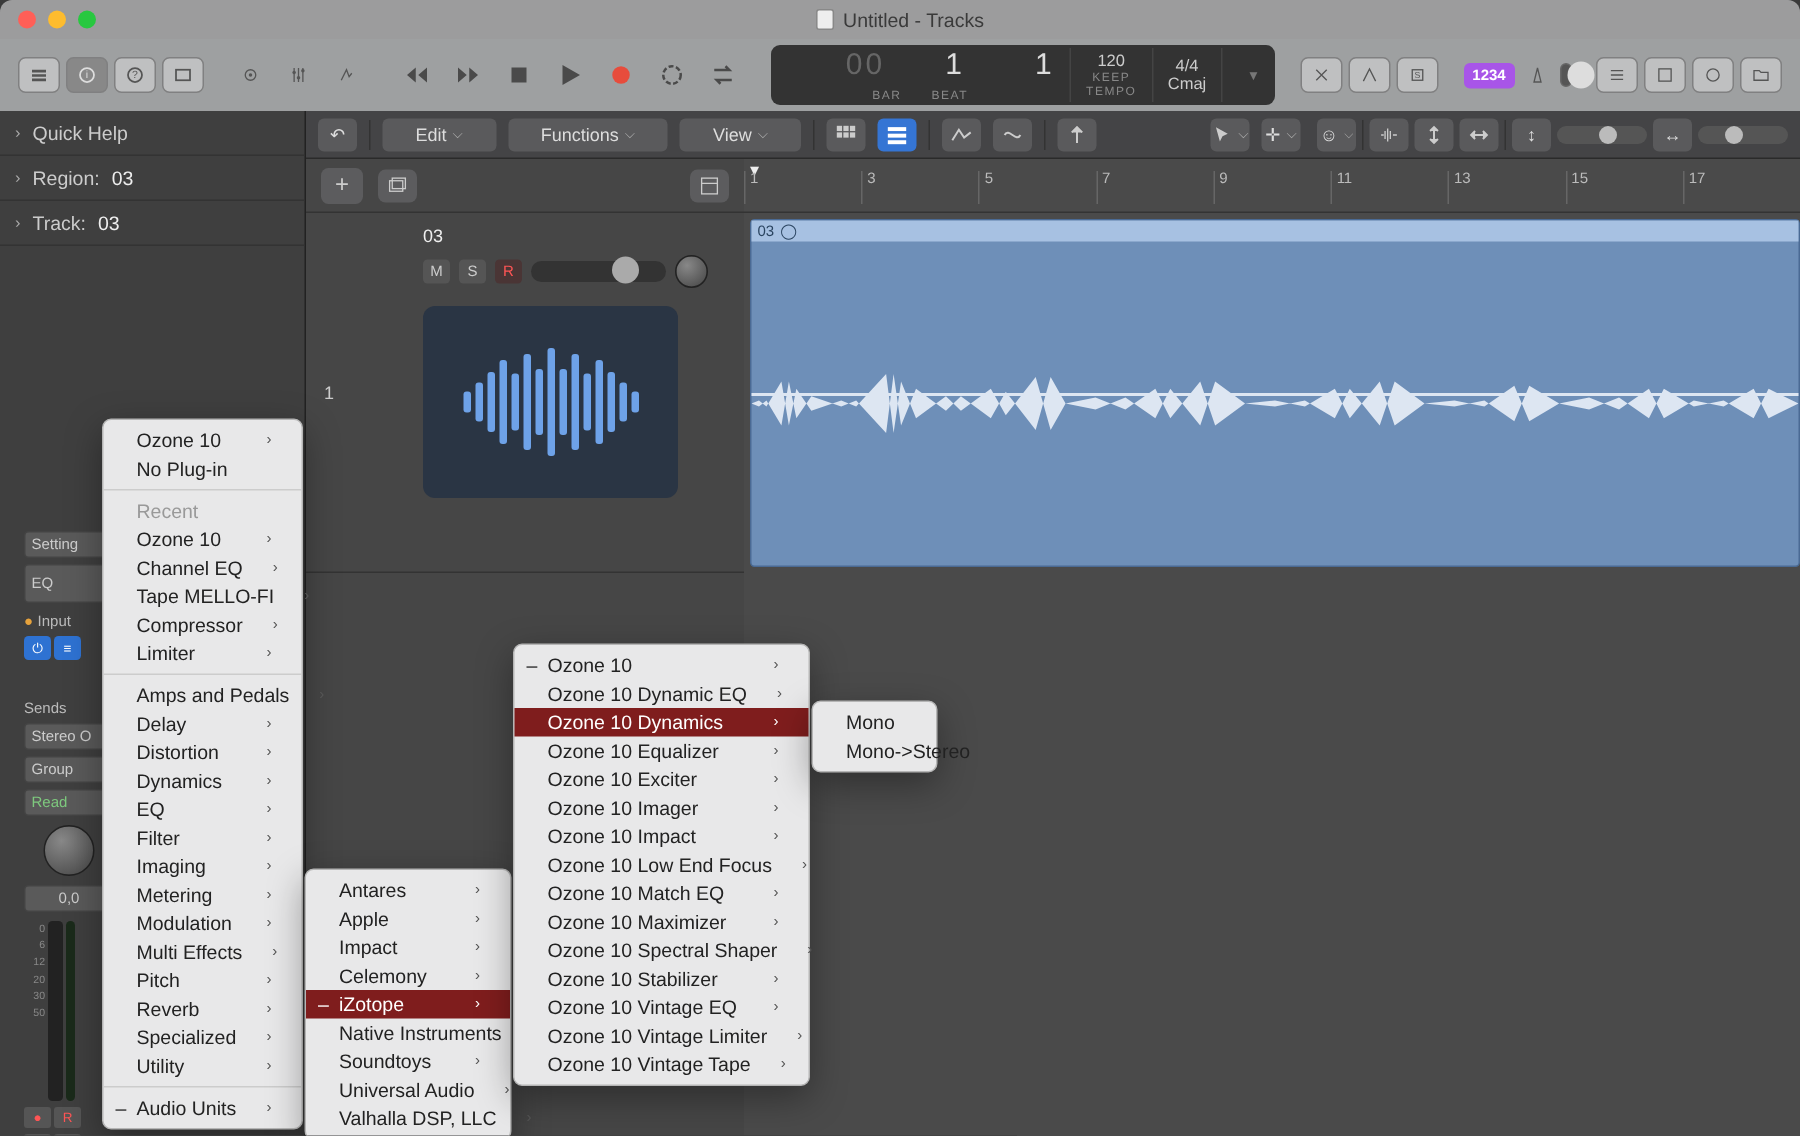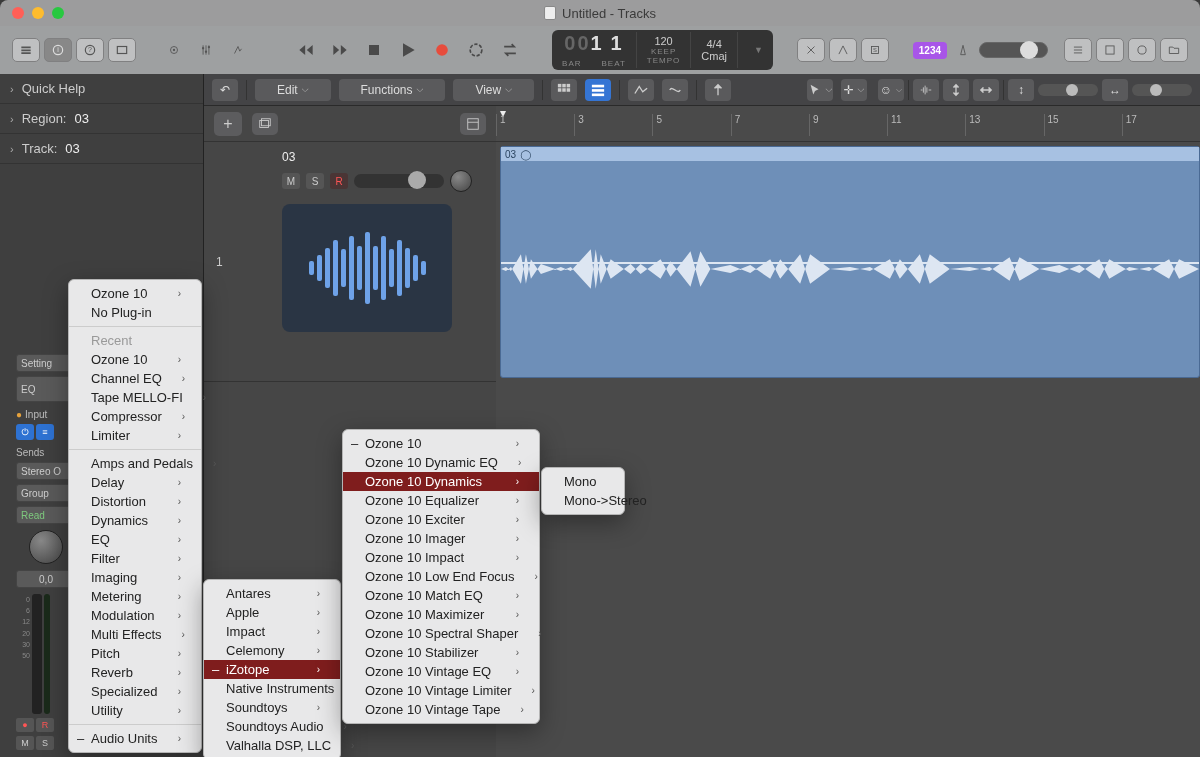--- a/index.html
+++ b/index.html
@@ -20,21 +20,21 @@
   .tbgroup { display: flex; gap: 4px; align-items: center; }
   .tbtn { width: 28px; height: 24px; background: #bfc0c1; border: 1px solid #808081; border-radius: 5px; display: flex; align-items: center; justify-content: center; color: #555; font-size: 11px; }
   .tbtn svg { width: 14px; height: 14px; }
   .tbtn.dark { background: #888; }
   .transport-btn { width: 30px; height: 28px; display: flex; align-items: center; justify-content: center; color: #555; }
   .transport-btn svg { width: 20px; height: 20px; fill: #4a4a4a; }
   .rec svg { fill: #e74c3c; }
   .lcd { background: #333; border-radius: 6px; height: 40px; display: flex; color: #ccc; padding: 2px 0; }
   .lcd-sec { padding: 2px 10px; text-align: center; border-right: 1px solid #444; display:flex; flex-direction:column; justify-content:center;}
   .lcd-sec:last-child { border-right: none; }
-  .lcd-big { font-size: 20px; font-weight: 700; color: #ddd; letter-spacing: 2px; }
+  .lcd-big { font-size: 20px; font-weight: 400; color: #ddd; letter-spacing: 2px; margin-left: 40px; }
   .lcd-dim { color: #666; }
   .lcd-sub { font-size: 8px; color: #888; letter-spacing: 1px; }
   .lcd-med { font-size: 11px; color: #ccc; font-weight:500;}
   .lcd-tri { margin-left: 6px; color: #777; font-size:9px;}
   .stepbadge { background: #a855e8; color: #fff; font-size: 10px; padding: 3px 6px; border-radius: 4px; font-weight:600;}
   .hslider { width: 120px; height: 16px; background: #555; border-radius: 8px; position: relative; border:1px solid #666;}
   .hslider-thumb { width: 18px; height: 18px; background: #ddd; border-radius: 50%; position: absolute; top: -2px; left: 60%; }
   .flex-spacer { flex: 1; }
 
   
@@ -398,21 +398,21 @@
     <div class="chbtn">Setting</div>
     <div class="chbtn" style="height:26px">EQ</div>
     <div class="chheader">
         <span class="o">●</span>
         <span>Input</span>
       </div>
     <div style="display:flex;gap:2px;">
         <span class="pwrbtn">⏻</span>
         <span class="pwrbtn" style="background:#2e72d2">≡</span>
       </div>
-    <div class="chheader" style="margin-top:4px">Sends</div>
+    <div class="chheader" style="margin-top:24px">Sends</div>
     <div class="chbtn">Stereo O</div>
     <div class="chbtn">Group</div>
     <div class="chbtn" style="color:#7ec97e">Read</div>
     <div class="knob"></div>
     <div class="chbtn" style="text-align:left;justify-content:center">0,0</div>
     <div class="fader-area">
       <div class="fader-scale" id="fader-scale">
           <div>0</div>
           <div>6</div>
           <div>12</div>
@@ -638,21 +638,21 @@
     </div>
     <div class="menu-item">
       <span>Native Instruments</span>
       <span class="arrow">›</span>
     </div>
     <div class="menu-item">
       <span>Soundtoys</span>
       <span class="arrow">›</span>
     </div>
     <div class="menu-item">
-      <span>Soundtoys Audio</span>
+      <span>Universal Audio</span>
       <span class="arrow">›</span>
     </div>
     <div class="menu-item">
       <span>Valhalla DSP, LLC</span>
       <span class="arrow">›</span>
     </div>
   </div>
 
 <div class="menu menu3" id="menu3">
     <div class="menu-item">

